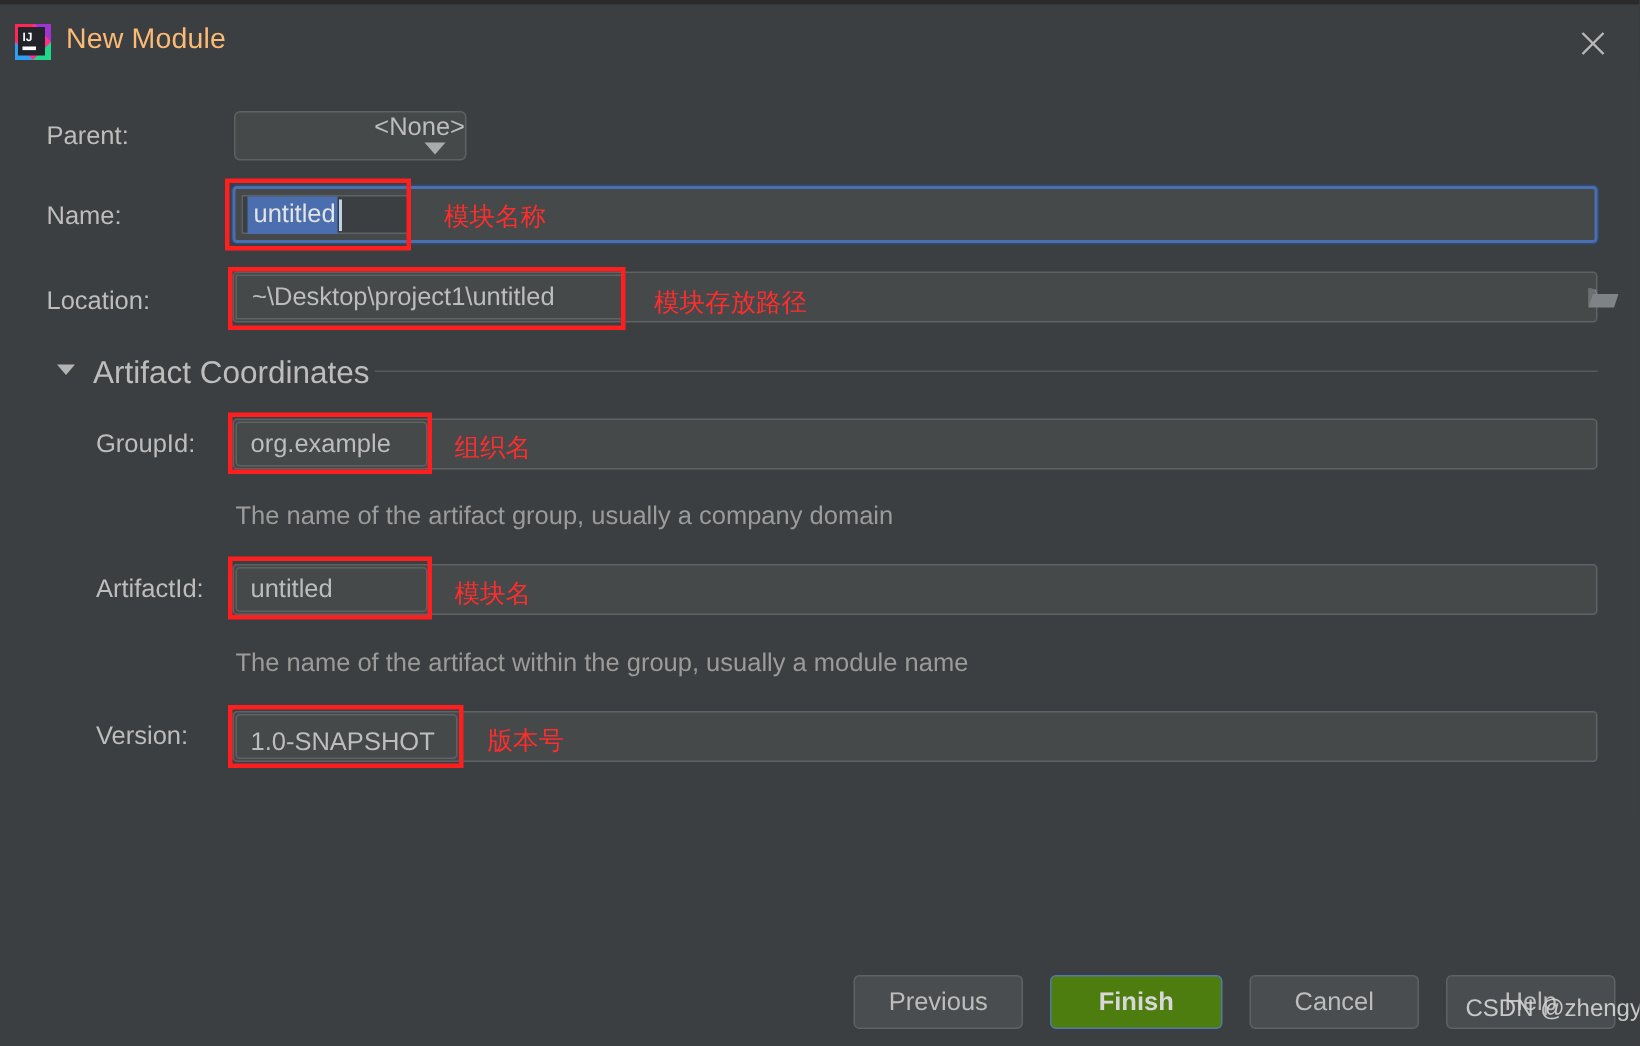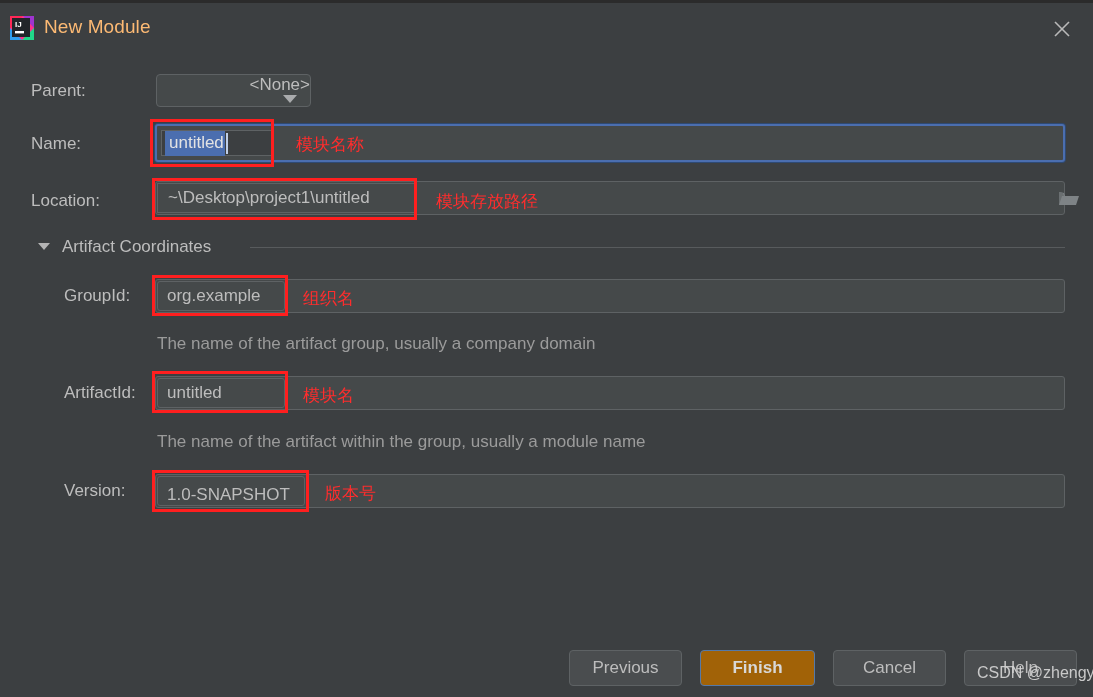--- a/index.html
+++ b/index.html
@@ -172,21 +172,21 @@
     left: 38px; top: 243px;
     width: 0; height: 0;
     border-left: 6px solid transparent;
     border-right: 6px solid transparent;
     border-top: 7px solid #b4b4b4;
     cursor: pointer;
   }
   #section-title {
     position: absolute;
     left: 62px; top: 237px;
-    font-size: 17px;
+    font-size: 21px;
     color: #bdbdbd;
   }
   #section-line {
     position: absolute;
     left: 250px; top: 247px;
     width: 815px; height: 1px;
     background: #585b5d;
   }
 
   
@@ -204,21 +204,21 @@
     height: 36px;
     border-radius: 4px;
     display: flex; align-items: center; justify-content: center;
     font-size: 17px;
     cursor: pointer;
     background: #4a4d4f;
     border: 1px solid #5e6264;
     color: #bdbdbd;
   }
   .btn.primary {
-    background: #a16207;
+    background: #4d7c0f;
     border: 1px solid #5579a8;
     color: #d8d8d8;
     font-weight: bold;
   }
   #btn-previous { left: 569px; width: 113px; }
   #btn-finish   { left: 700px; width: 115px; }
   #btn-cancel   { left: 833px; width: 113px; }
   #btn-help     { left: 964px; width: 113px; }
 
   #watermark {

